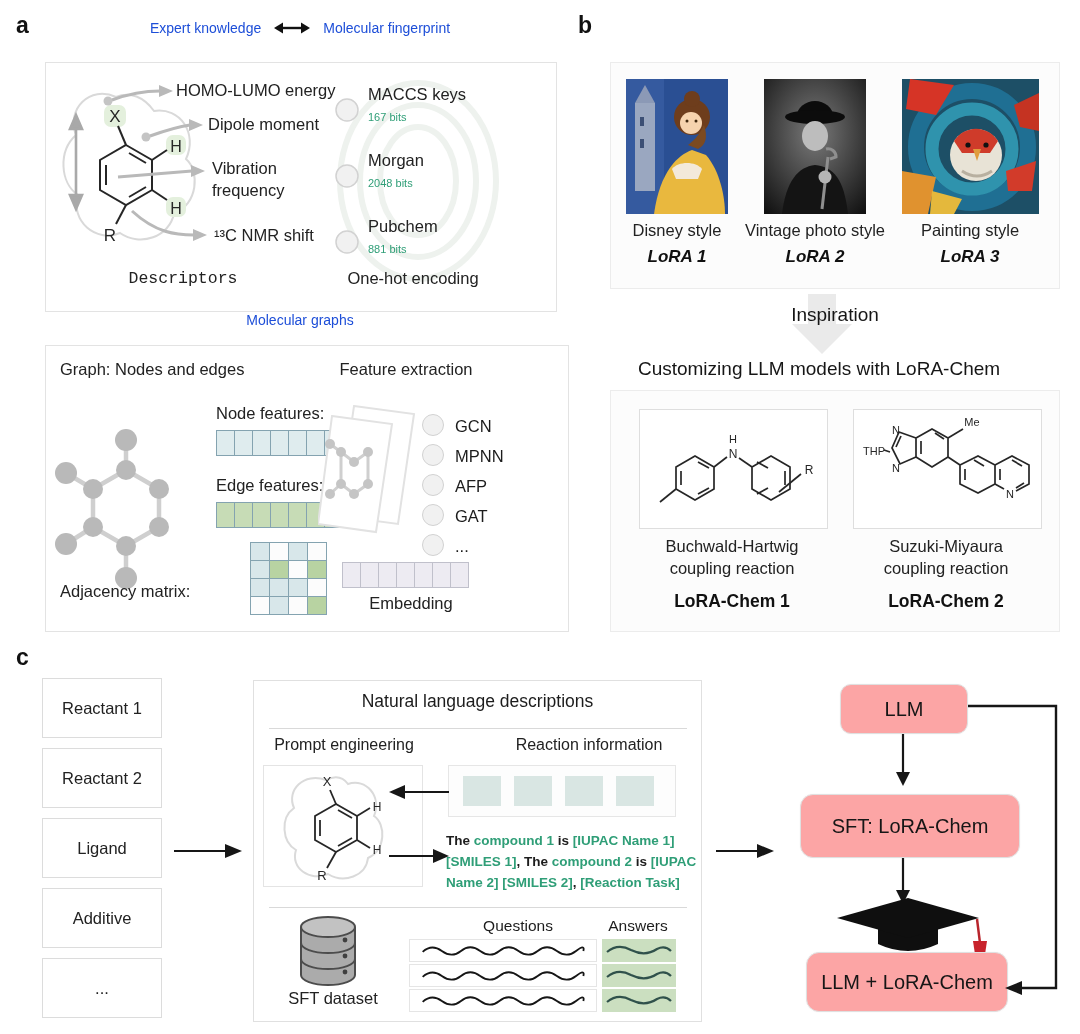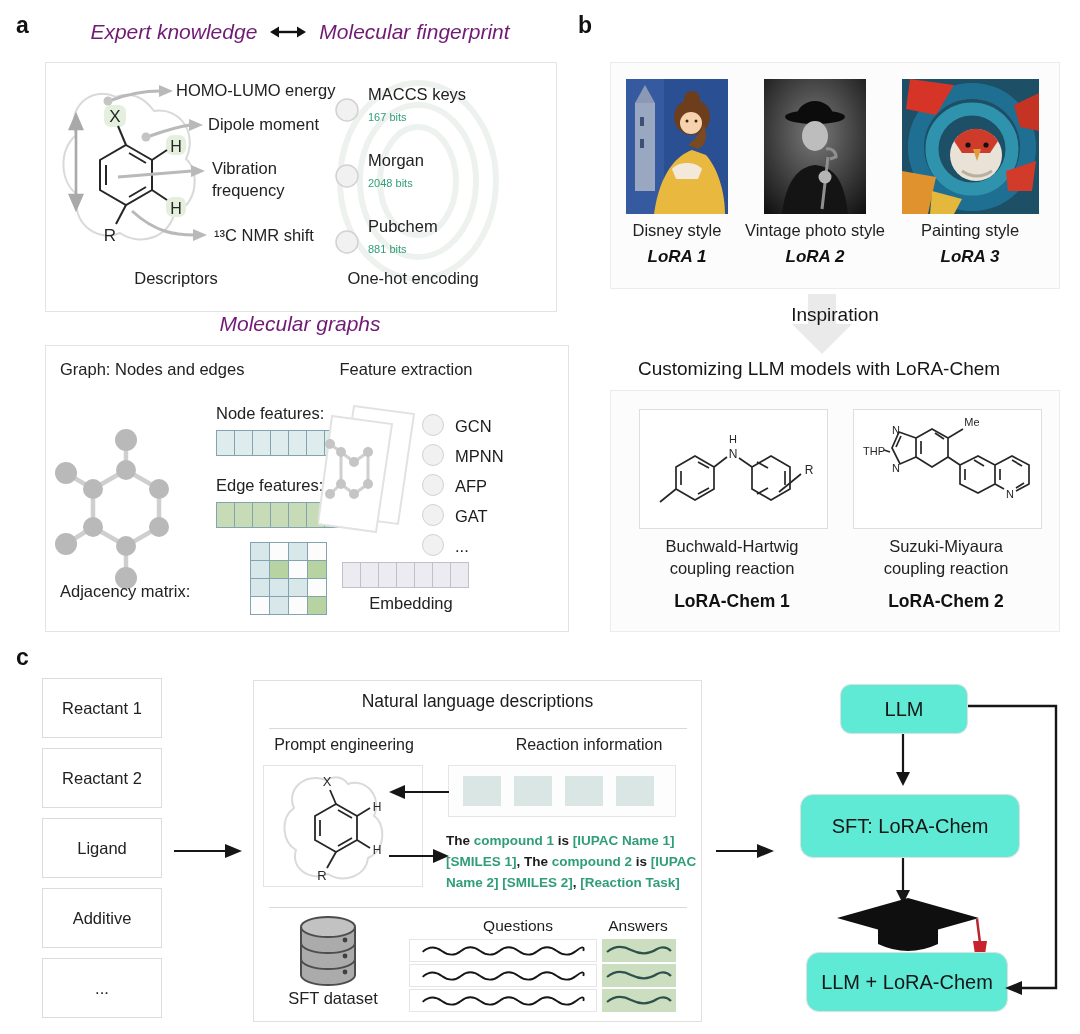--- a/index.html
+++ b/index.html
@@ -1,20 +1,20 @@
 <!DOCTYPE html>
 <html><head>
 <meta charset="utf-8">
 <style>
   html,body{margin:0;padding:0;background:#ffffff;}
   #canvas{position:relative;width:1080px;height:1034px;background:#fff;
           font-family:"Liberation Sans",sans-serif;color:#1c1c1c;overflow:hidden;}
   .abs{position:absolute;}
   .panel-letter{font-size:23px;font-weight:bold;color:#111;}
-  .fig-title{font-size:21px;white-space:nowrap;color:#701a75;font-style:italic;}
+  .fig-title{font-size:14px;white-space:nowrap;color:#1d4ed8;}
   .sub-title{font-size:19px;white-space:nowrap;color:#161616;}
   .center{text-align:center;}
   .box{background:#fff;border:1px solid #e3e3e3;}
   .softbox{background:#fcfcfc;border:1px solid #ececec;}
   .small-h{font-size:16.5px;color:#222;white-space:nowrap;}
   .caption{font-size:16.5px;color:#222;}
   .green{color:#2f9e77;}
   .cell{display:inline-block;width:17px;height:24px;border:1px solid #84a3b0;margin-right:-1px;vertical-align:top;background:#fff;}
   .cell.node{background:#dfecee;}
   .cell.edge{background:#c7dcb6;}
@@ -26,21 +26,21 @@
   .adj.w{background:#fcfcfc;}
   .circle-glyph{display:inline-block;width:22px;height:22px;border-radius:50%;
      background:#f1f1f1;border:1.5px solid #d2d2d2;box-sizing:border-box;}
   .fp-item{position:absolute;left:290px;width:210px;}
   .fp-texts{margin-left:32px;}
   .fp-name{font-size:16.5px;color:#222;}
   .fp-bits{font-size:11px;margin-top:7px;}
   .gnn-item{position:absolute;display:flex;align-items:flex-end;gap:11px;font-size:16.5px;}
   .input-box{position:absolute;left:42px;width:118px;height:58px;background:#fff;border:1px solid #dcdcdc;
      display:flex;align-items:center;justify-content:center;font-size:16.5px;color:#222;}
-  .flow-box{position:absolute;background:#5eead4;border:1px solid #e0e0e0;border-radius:11px;
+  .flow-box{position:absolute;background:#fca5a5;border:1px solid #e0e0e0;border-radius:11px;
      display:flex;align-items:center;justify-content:center;font-size:20px;color:#161616;
      box-shadow:0 0 0 1px rgba(0,0,0,0.01);text-align:right;}
   .nld-divider{position:absolute;height:1px;background:#d9d9d9;}
   .prompt-txt{font-size:13.5px;line-height:1.55;font-weight:bold;}
   .seg-dark{color:#1d1d1d;}
   .seg-green{color:#2f9e77;}
   .qa-row{display:flex;gap:5px;margin-bottom:2px;}
   .qbox{width:188px;height:23px;background:#fff;border:1px solid #e5e5e5;box-sizing:border-box;}
   .abox{width:74px;height:23px;background:#cbdfc0;box-sizing:border-box;}
   .qbox svg,.abox svg{display:block;width:100%;height:100%;}
@@ -119,21 +119,21 @@
         <circle cx="301" cy="113" r="11"></circle>
         <circle cx="301" cy="179" r="11"></circle>
       </g>
     </svg>
 
     <div class="abs small-h" style="left:130px;top:18px;">HOMO-LUMO energy</div>
     <div class="abs small-h" style="left:162px;top:52px;">Dipole moment</div>
     <div class="abs small-h" style="left:166px;top:96px;">Vibration</div>
     <div class="abs small-h" style="left:166px;top:118px;">frequency</div>
     <div class="abs small-h" style="left:168px;top:163px;">¹³C NMR shift</div>
-    <div class="abs caption center" style="left:70px;top:206px;width:120px;">Descriptors</div>
+    <div class="abs caption center" style="left:77px;top:206px;width:120px;font-family:Liberation Mono, monospace;">Descriptors</div>
 
     <div class="fp-item" style="top:22px;">
       <div class="fp-texts">
         <div class="fp-name">MACCS keys</div>
         <div class="fp-bits green">167 bits</div>
       </div>
     </div>
     <div class="fp-item" style="top:88px;">
       <div class="fp-texts">
         <div class="fp-name">Morgan</div>

